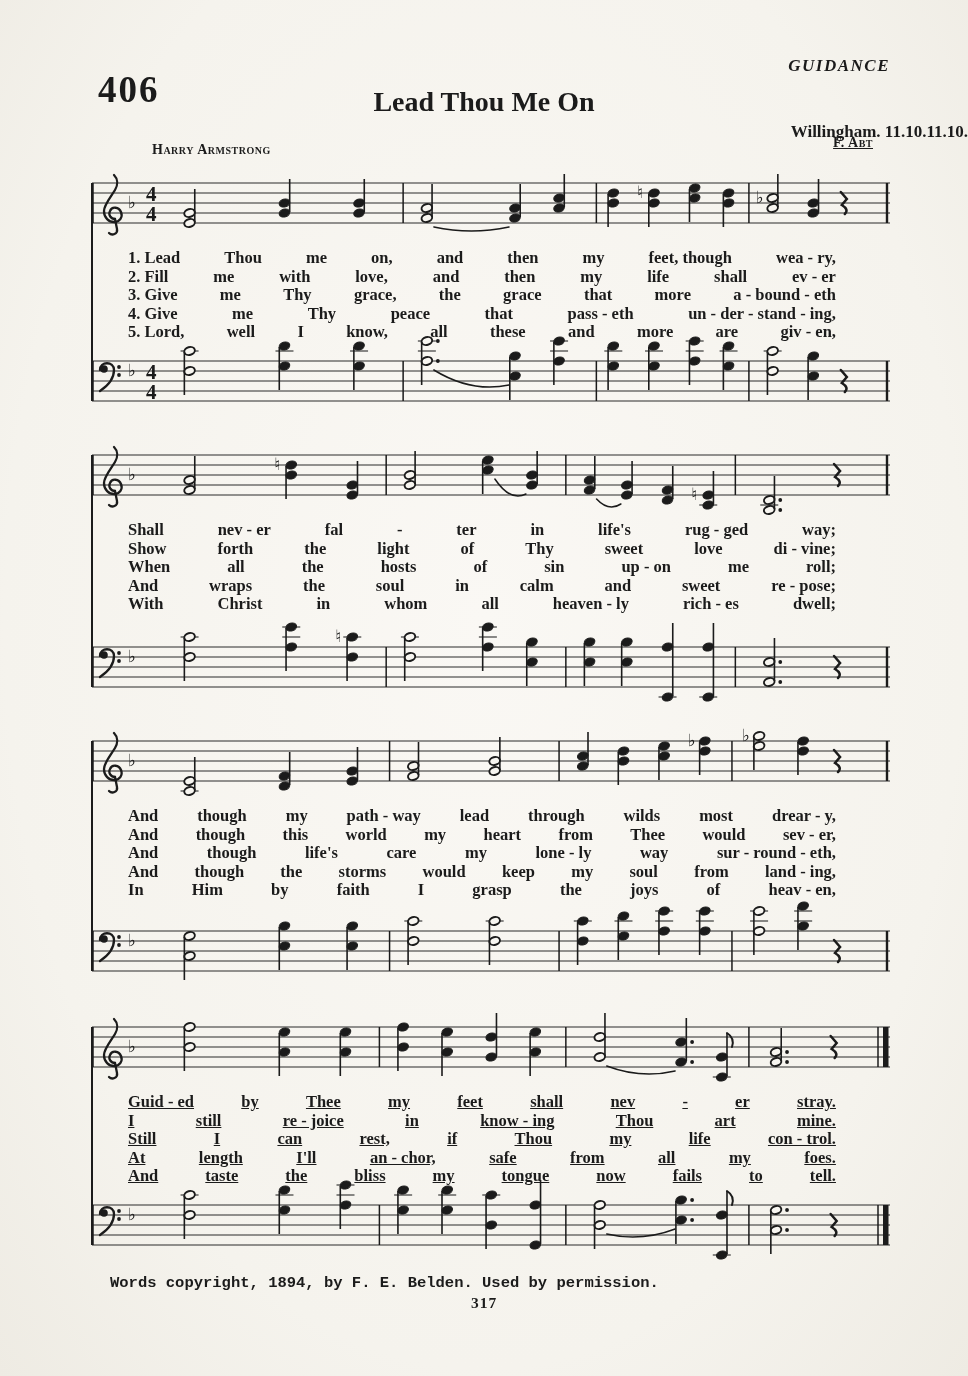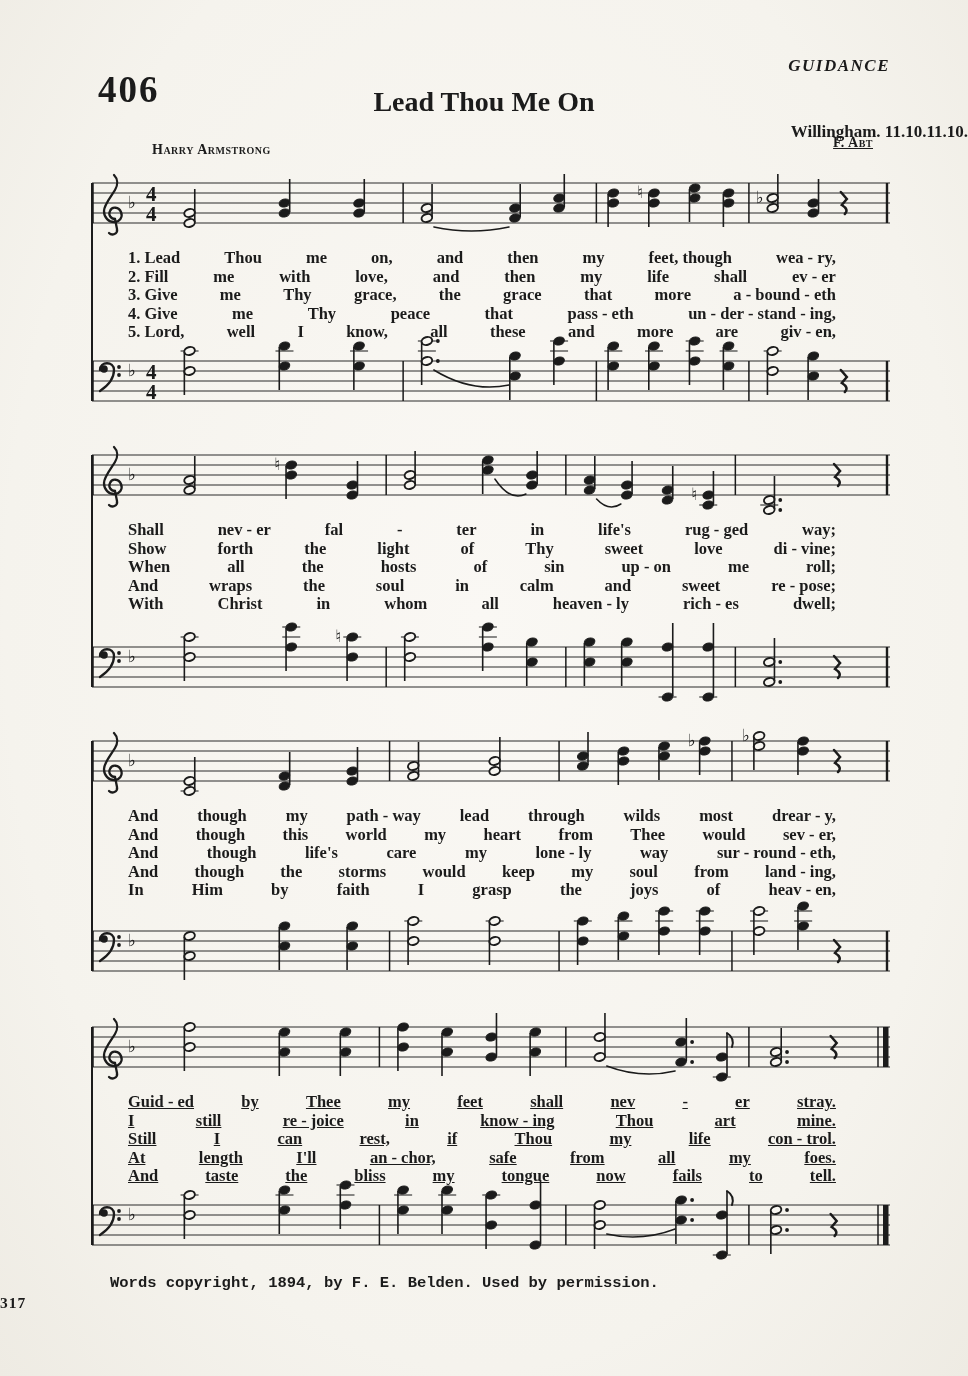--- a/index.html
+++ b/index.html
@@ -30,21 +30,21 @@
   .nh{fill:#f7f5f0;stroke:#1b1b1b;stroke-width:1.9;}
   .nq{fill:#1b1b1b;stroke:#1b1b1b;stroke-width:1;}
   .clef,.restp,.tie,.flag{stroke:#1b1b1b;fill:none;stroke-linecap:round;}
   .clef{stroke-width:2.3;}
   .restp{stroke-width:2.5;}
   .tie{stroke-width:1.5;}
   .flag{stroke-width:2;}
   .acc{font-family:"DejaVu Sans",sans-serif;font-size:17px;fill:#1b1b1b;}
   .tsig{font-family:"Liberation Serif",serif;font-size:21px;font-weight:bold;fill:#1b1b1b;}
   .footer-copy{left:110px;top:1274px;font-size:15.5px;font-weight:bold;font-family:Liberation Mono, monospace;}
-  .page-num{left:0;right:0;top:1294px;text-align:left;font-size:15.5px;font-weight:bold;letter-spacing:1px;}
+  .page-num{left:0;right:0;top:1294px;text-align:center;font-size:15.5px;font-weight:bold;letter-spacing:1px;}
 </style>
 </head>
 <body>
 
 <div class="abs category">GUIDANCE</div>
 <div class="abs hymn-number">406</div>
 <div class="abs title">Lead Thou Me On</div>
 <div class="abs meter">Willingham. 11.10.11.10.</div>
 <div class="abs author">Harry Armstrong</div>
 <div class="abs composer">F. Abt</div>

